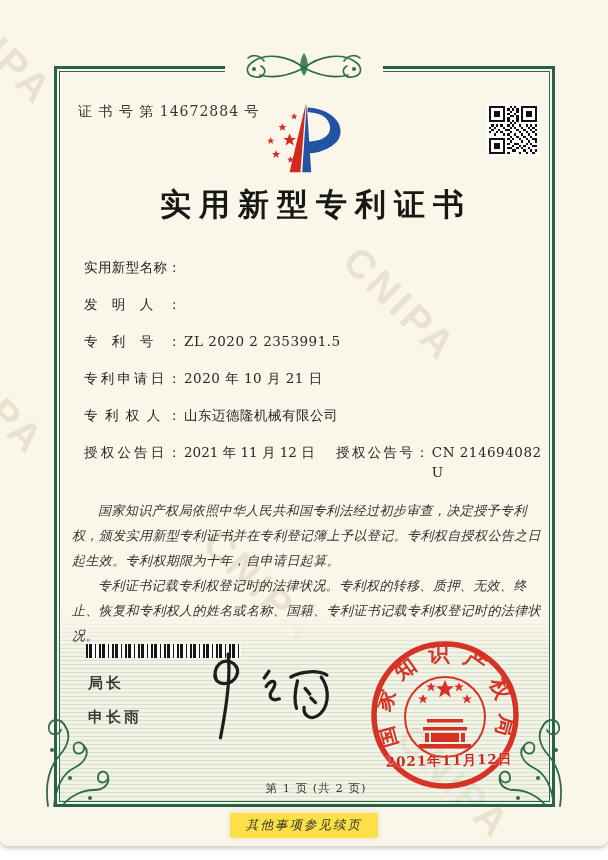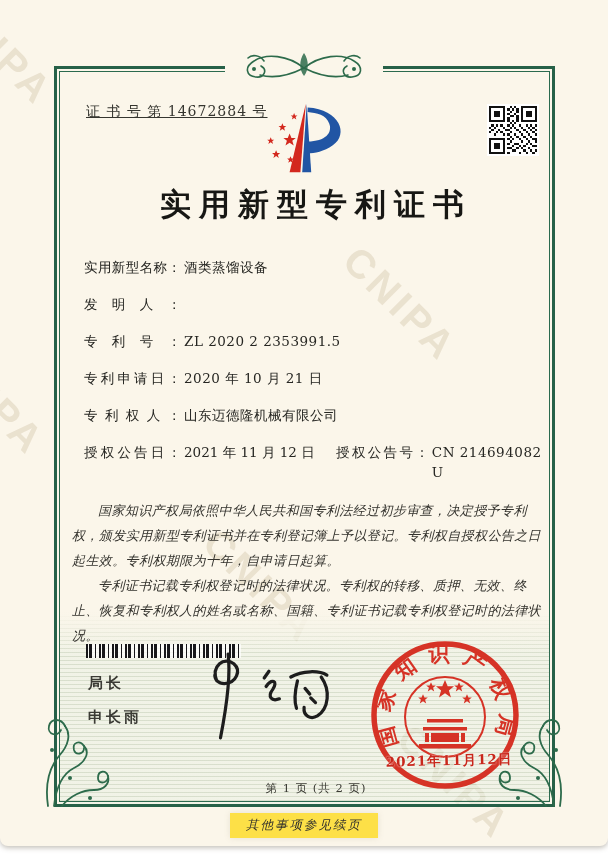--- a/index.html
+++ b/index.html
@@ -15,22 +15,22 @@
   .frame{position:absolute;left:54px;top:66px;width:495px;height:735px;
          border:3px solid #266148;z-index:3;pointer-events:none;}
   .frame-inner{position:absolute;inset:2px;border:1px solid #2b6a4f;}
   
   .band{position:absolute;left:60px;top:612px;width:489px;height:193px;z-index:2;
         background:repeating-linear-gradient(180deg,
           rgba(128,162,128,.28) 0 1px, rgba(233,240,228,.55) 1px 4px);}
   .band:before{content:"";position:absolute;left:0;top:0;right:0;height:42px;
         background:linear-gradient(180deg,#fbf6ea 0%,rgba(251,246,234,0) 100%);}
   
-  .cert-no{position:absolute;left:86px;top:103px;font-size:14px;color:#35352f;
-           letter-spacing:1px;z-index:4;text-decoration:underline;}
+  .cert-no{position:absolute;left:78px;top:103px;font-size:14px;color:#35352f;
+           letter-spacing:1px;z-index:4;}
   .logo{position:absolute;left:250px;top:99px;z-index:4;}
   .qr{position:absolute;left:487px;top:104px;width:52px;height:52px;background:#ffffff;
       padding:2px;box-sizing:border-box;z-index:4;}
   .title{position:absolute;left:12px;top:184px;width:608px;text-align:center;z-index:4;
          font-size:31px;font-weight:bold;color:#171714;letter-spacing:8px;}
   
   .fields{position:absolute;left:84px;top:257px;width:470px;z-index:4;
           font-size:13.5px;color:#262622;}
   .frow{display:flex;margin-bottom:17px;line-height:20px;align-items:flex-start;}
   .flabel{display:inline-block;width:97px;flex:0 0 97px;text-align:justify;
@@ -175,21 +175,20 @@
       M10,19h1v1h-1zM11,19h1v1h-1zM15,19h1v1h-1zM18,19h1v1h-1zM20,19h1v1h-1z
       M8,20h1v1h-1zM13,20h1v1h-1zM16,20h1v1h-1zM19,20h1v1h-1z"></path>
     </g>
   </svg>
 
   <div class="title">实用新型专利证书</div>
 
   <div class="fields">
     <div class="frow">
       <span class="flabel">实用新型名称：</span>
-      <span class="fvalue">酒类蒸馏设备</span>
     </div>
     <div class="frow">
       <span class="flabel">发明人：</span>
     </div>
     <div class="frow">
       <span class="flabel">专利号：</span>
       <span class="fvalue">ZL 2020 2 2353991.5</span>
     </div>
     <div class="frow">
       <span class="flabel">专利申请日：</span>

